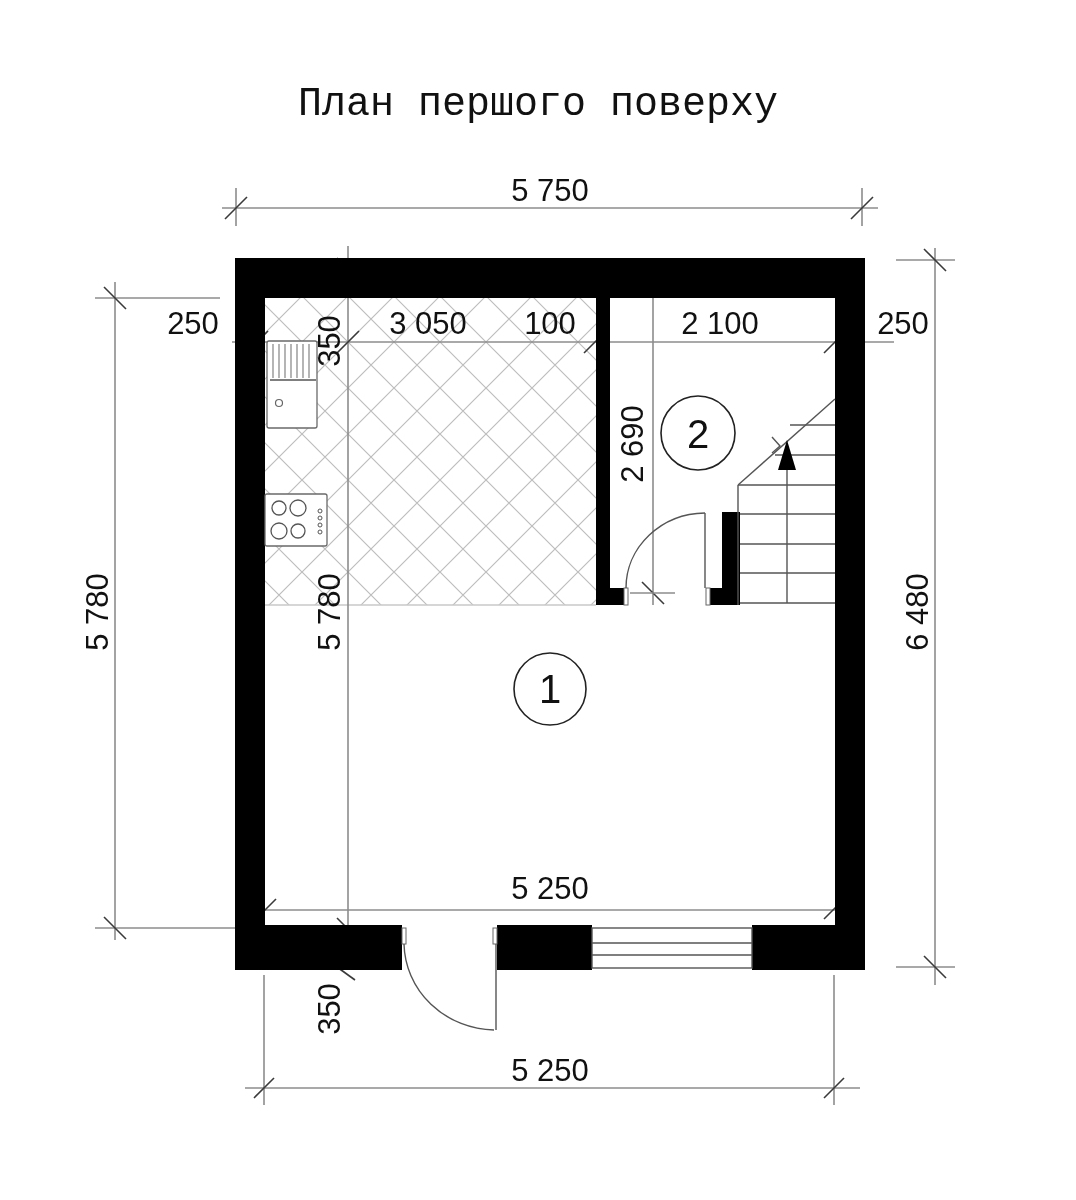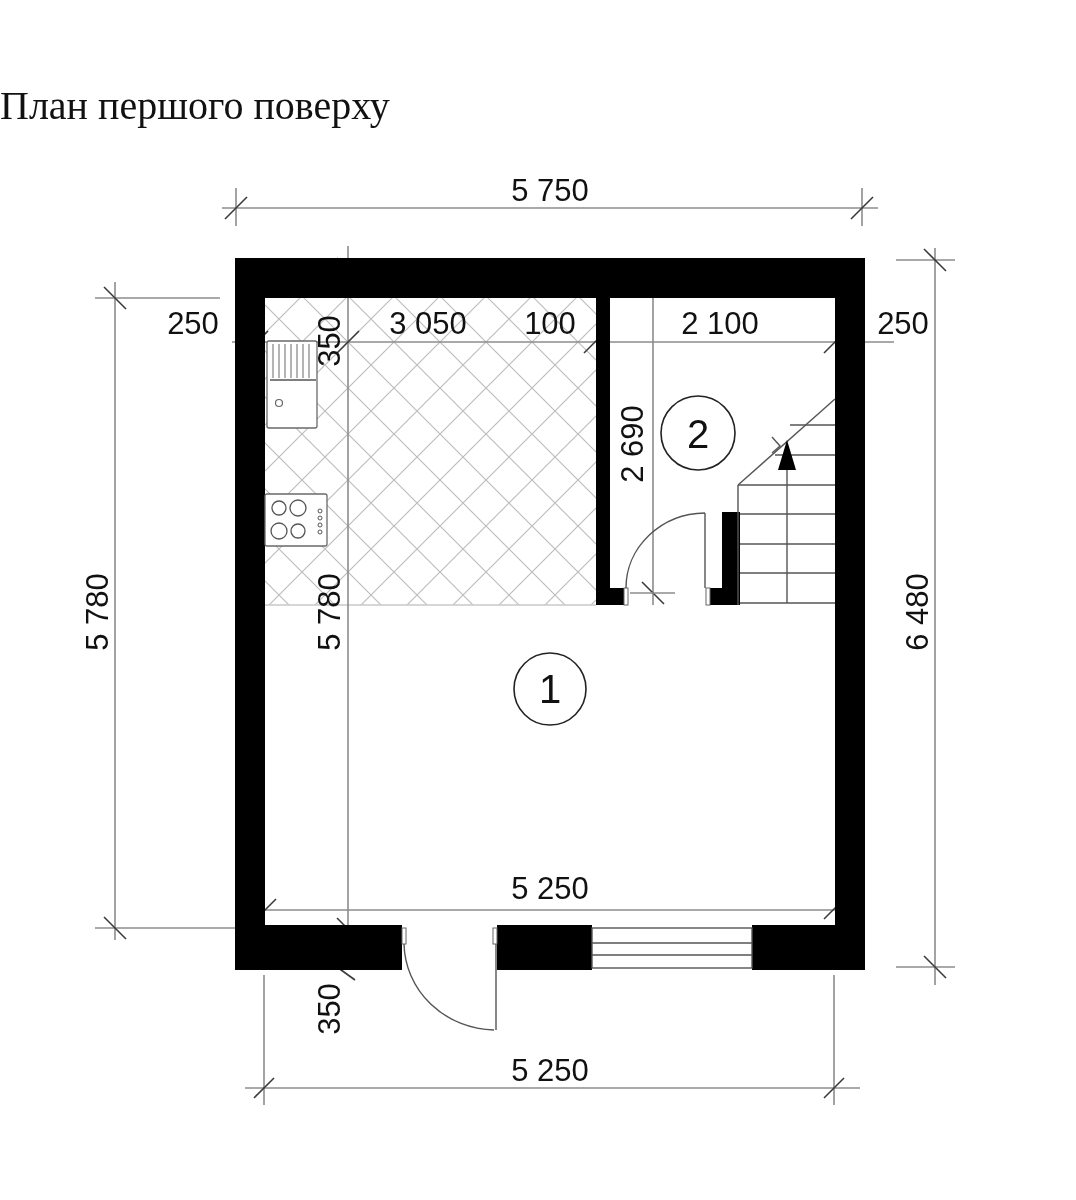--- a/index.html
+++ b/index.html
@@ -1,20 +1,20 @@
 <!DOCTYPE html>
 <html><head>
 <meta charset="utf-8">
 <style>
   html, body { margin: 0; padding: 0; background: #ffffff; }
   body { width: 1076px; height: 1200px; position: relative; overflow: hidden; }
   .canvas { position: absolute; left: 0; top: 0; width: 1076px; height: 1200px; }
   .title {
-    position: absolute; left: 0; width: 1076px; top: 82px; text-align: left;
-    font-family: Liberation Serif, serif; font-size: 40px; color: #111111;
+    position: absolute; left: 0; width: 1076px; top: 82px; text-align: center;
+    font-family: Liberation Mono, monospace; font-size: 40px; color: #111111;
   }
   svg text { font-family: "Liberation Sans", sans-serif; fill: #111111; }
   .dim { font-size: 31px; }
   .dimline { stroke: #8c8c8c; stroke-width: 1.6; fill: none; }
   .tick { stroke: #3a3a3a; stroke-width: 1.6; }
   .thin { stroke: #555555; stroke-width: 1.4; fill: none; }
   .wall { fill: #000000; }
   .hatch { stroke: #bdbdbd; stroke-width: 1.2; }
   .fixture { stroke: #6a6a6a; stroke-width: 1.3; fill: #ffffff; }
 </style>

